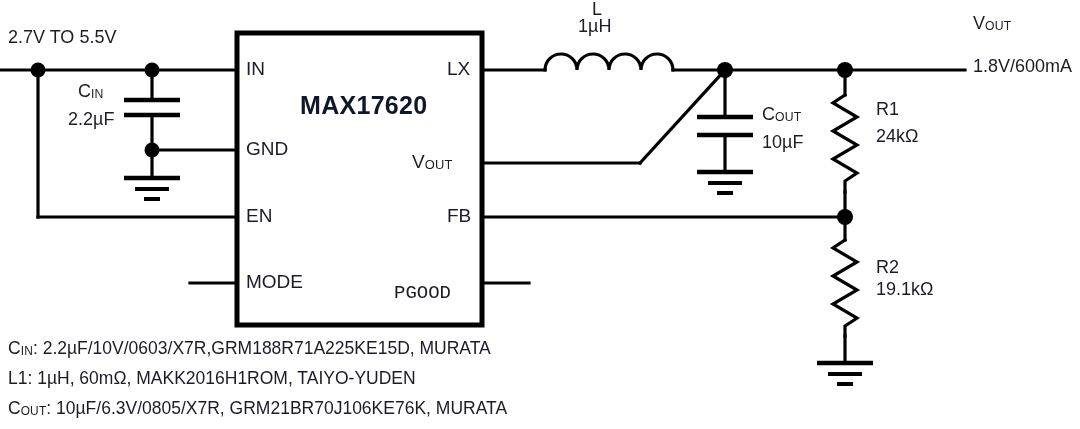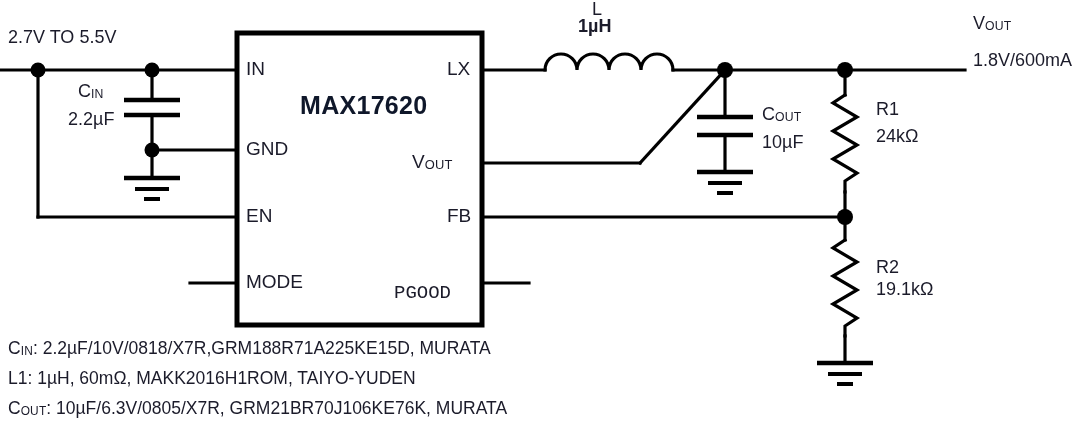--- a/index.html
+++ b/index.html
@@ -104,29 +104,29 @@
 <div class="lbl pin" style="left:246px;top:272px;">MODE</div>
 
 <div class="lbl pin" style="left:447px;top:59px;">LX</div>
 <div class="lbl pin" style="left:412px;top:152px;"><span>V</span><span class="sub">OUT</span></div>
 <div class="lbl pin" style="left:447px;top:206px;">FB</div>
 <div class="lbl pin" style="left:394px;top:284px;font-family:Liberation Mono, monospace;">PGOOD</div>
 
 <div class="lbl" id="ic-name" style="left:300px;top:92px;">MAX17620</div>
 
 <div class="lbl val" style="left:592px;top:0px;">L</div>
-<div class="lbl val" style="left:578px;top:17px;font-weight:bold;">1µH</div>
+<div class="lbl val" style="left:578px;top:17px;">1µH</div>
 
 <div class="lbl val" style="left:762px;top:105px;"><span>C</span><span class="sub">OUT</span></div>
 <div class="lbl val" style="left:762px;top:133px;">10µF</div>
 
 <div class="lbl val" style="left:876px;top:100px;text-align:right;">R1</div>
 <div class="lbl val" style="left:876px;top:127px;">24kΩ</div>
 
 <div class="lbl val" style="left:876px;top:247px;margin-top:11px;">R2</div>
 <div class="lbl val" style="left:876px;top:280px;">19.1kΩ</div>
 
 <div class="lbl rail" style="left:973px;top:14px;"><span>V</span><span class="sub">OUT</span></div>
-<div class="lbl rail" style="left:973px;top:51px;">1.8V/600mA</div>
+<div class="lbl rail" style="left:973px;top:57px;">1.8V/600mA</div>
 
-<div class="lbl note" style="left:8px;top:339px;"><span>C</span><span class="sub">IN</span><span>: 2.2µF/10V/0818/X7R,GRM188R71A225KE15D, MURATA</span></div>
+<div class="lbl note" style="left:8px;top:339px;"><span>C</span><span class="sub">IN</span><span>: 2.2µF/10V/0603/X7R,GRM188R71A225KE15D, MURATA</span></div>
 <div class="lbl note" style="left:8px;top:369px;"><span>L1</span><span class="sub"></span><span>: 1µH, 60mΩ, MAKK2016H1ROM, TAIYO-YUDEN</span></div>
 <div class="lbl note" style="left:8px;top:399px;"><span>C</span><span class="sub">OUT</span><span>: 10µF/6.3V/0805/X7R, GRM21BR70J106KE76K, MURATA</span></div>
 
 </body></html>

